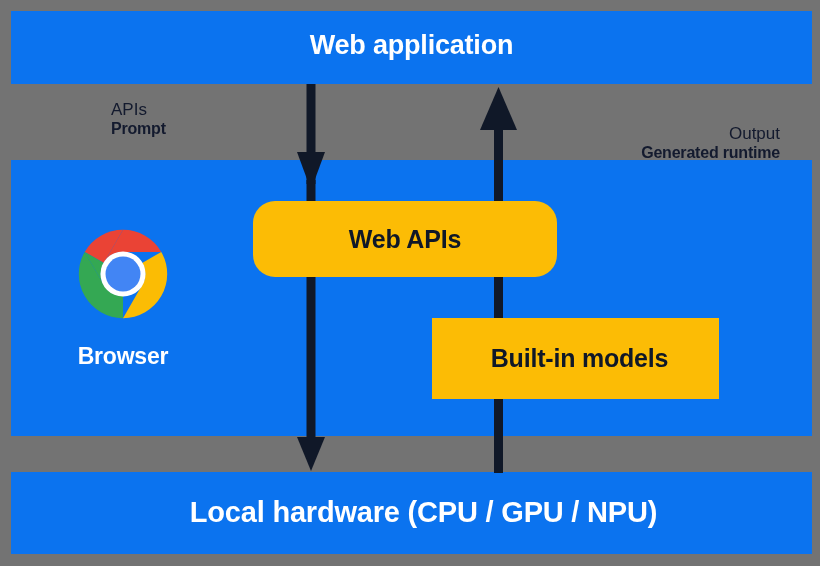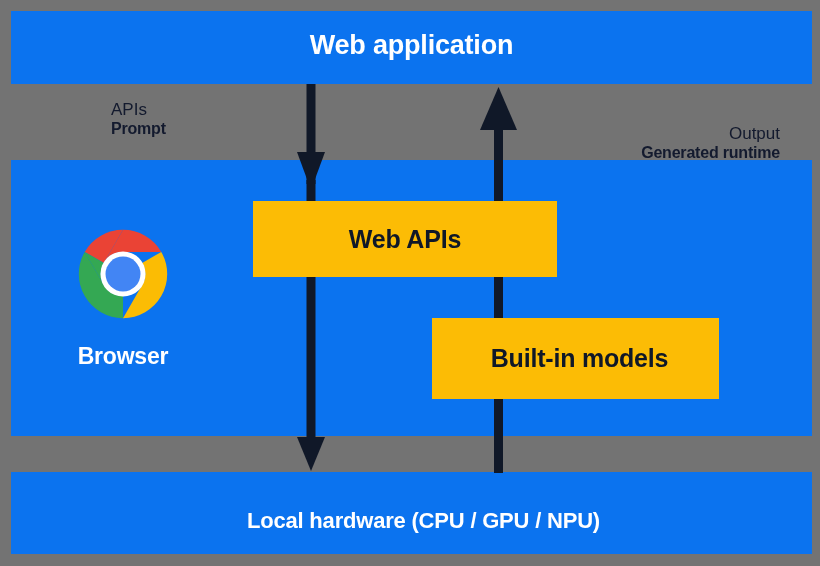--- a/index.html
+++ b/index.html
@@ -52,22 +52,22 @@
     text-align: center;
     color: #ffffff;
     font-weight: bold;
     letter-spacing: -0.2px;
   }
   .band-top .band-title {
     top: 19px;
     font-size: 27px;
   }
   .band-bottom .band-title {
-    top: 36px;
-    font-size: 22px;
+    top: 24px;
+    font-size: 29px;
     margin-left: 24px;
   }
 
   
   #arrow-layer {
     position: absolute;
     left: 0;
     top: 0;
     width: 820px;
     height: 566px;
@@ -116,20 +116,21 @@
     letter-spacing: -0.2px;
     line-height: 1.22;
     z-index: 3;
   }
   .ybox-webapis {
     left: 253px;
     top: 201px;
     width: 304px;
     height: 76px;
     font-size: 25px;
+    border-radius: 22px;
   }
   .ybox-builtin {
     left: 432px;
     top: 318px;
     width: 279px;
     height: 81px;
     font-size: 25px;
     padding-left: 8px;
   }
 

